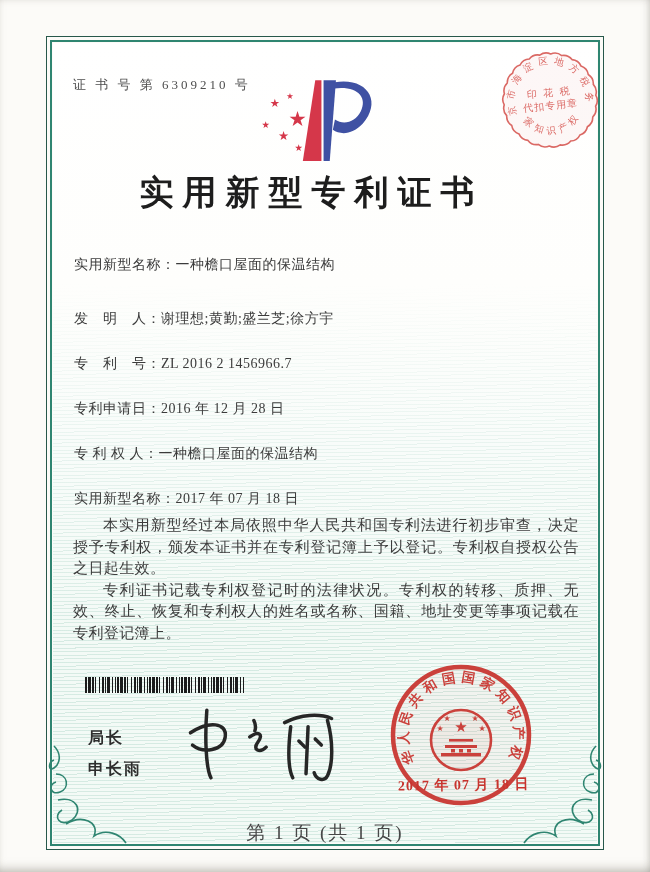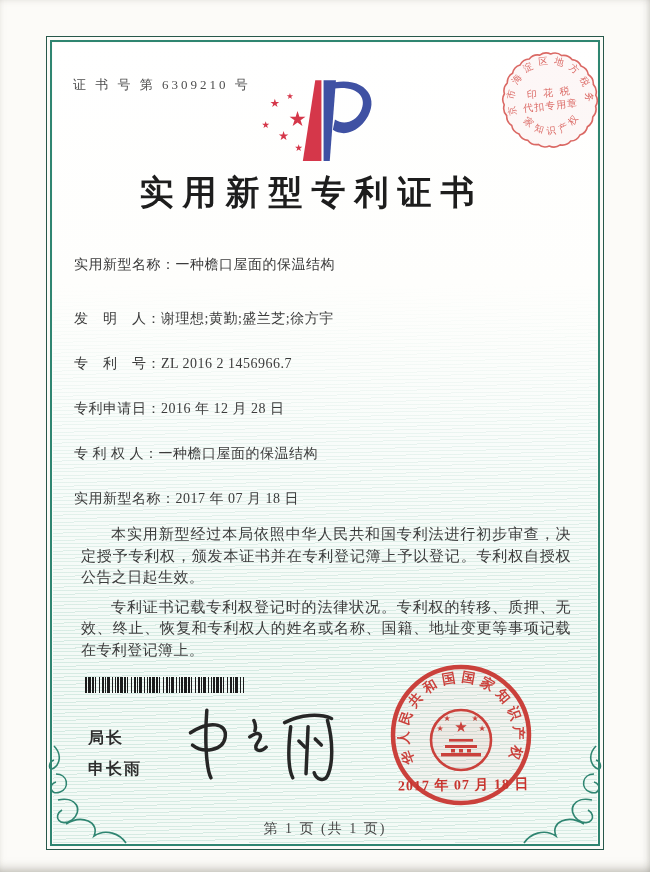--- a/index.html
+++ b/index.html
@@ -18,32 +18,32 @@
       repeating-linear-gradient(179deg, rgba(108,178,156,.22) 0px, rgba(108,178,156,.22) 1px, rgba(255,255,255,0) 1px, rgba(255,255,255,0) 3.6px),
       #f3faf6;}
   .cert-no{position:absolute;left:73px;top:76px;font-size:13px;letter-spacing:3px;color:#4d4d4d;}
   .title{position:absolute;left:0;top:170px;width:614px;text-align:center;
     font-size:34px;font-weight:bold;letter-spacing:9px;text-indent:9px;color:#1d1d1d;}
   .field-row{position:absolute;left:74px;font-size:14px;color:#3b3b3b;letter-spacing:.5px;white-space:nowrap;}
   .field-label{color:#3b3b3b;}
   .field-value{color:#3b3b3b;}
   .body-text{position:absolute;left:73px;top:516px;width:506px;font-size:15px;line-height:21.5px;
     color:#3c3c3c;text-align:justify;letter-spacing:.4px;}
-  .body-text p{margin:8px;text-indent:2em;}
+  .body-text p{margin:0;text-indent:2em;font-family:Liberation Mono, monospace;}
   .barcode{position:absolute;left:85px;top:677px;width:163px;height:16px;}
   .barcode svg{display:block}
   .director{position:absolute;left:88px;top:722px;font-family:"Liberation Sans","DejaVu Sans",sans-serif;
     font-size:16px;color:#2e2e2e;line-height:31px;letter-spacing:2px;font-weight:bold;}
   .signature{position:absolute;left:178px;top:696px;width:164px;height:90px;}
   .tax-stamp{position:absolute;left:500px;top:44px;width:100px;height:112px;transform:rotate(-6deg);opacity:.88;}
   .logo{position:absolute;left:255px;top:76px;width:135px;height:88px;}
   .seal{position:absolute;left:388px;top:662px;width:146px;height:146px;opacity:.93;}
   .seal-date{position:absolute;left:398px;top:776px;width:170px;font-size:14px;font-weight:bold;
     color:#c8342e;letter-spacing:1px;transform:rotate(-1deg);}
-  .footer{position:absolute;left:0;top:820px;width:650px;text-align:center;font-size:14px;
+  .footer{position:absolute;left:0;top:820px;width:650px;text-align:center;font-size:19px;
     letter-spacing:2px;color:#474747;}
   .ornament{position:absolute;}
   .ornament-left{left:48px;top:744px;width:80px;height:102px;}
   .ornament-right{left:522px;top:744px;width:80px;height:102px;transform:scaleX(-1);}
 </style>
 </head>
 <body>
 
 <div class="frame">
   <div class="frame-inner"></div>

